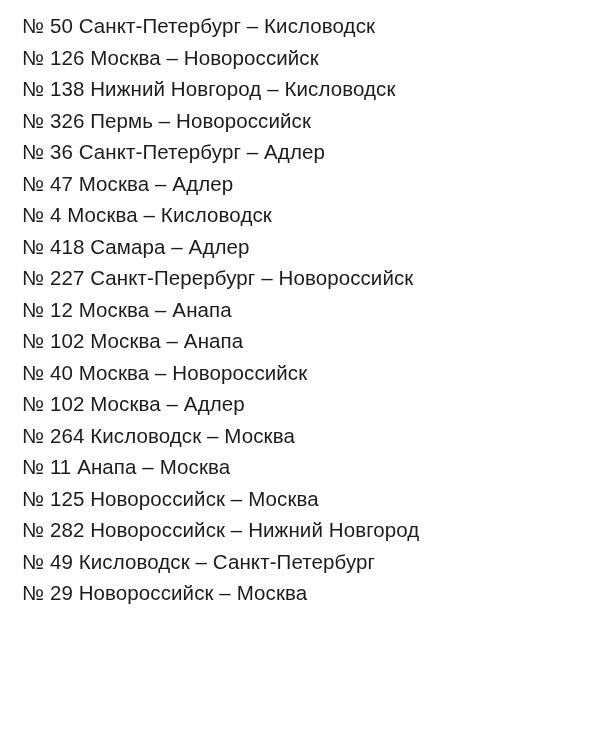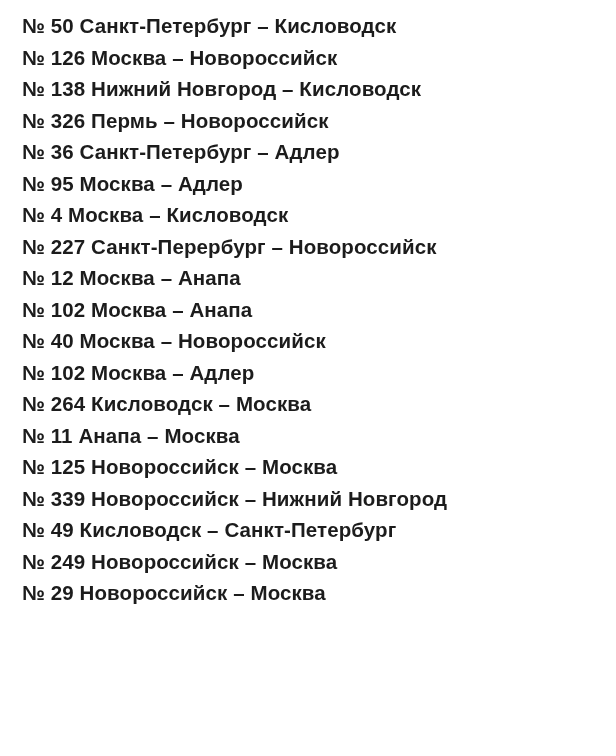--- a/index.html
+++ b/index.html
@@ -11,46 +11,45 @@
     height: 756px;
     background: #ffffff;
     font-family: "Liberation Sans", sans-serif;
     color: #1a1a1a;
     overflow: hidden;
   }
   .train-list {
     list-style: none;
     margin: 0;
     padding: 10px 0 0 22px;
-    font-weight: bold;
   }
   .train-item {
     font-size: 20.5px;
     line-height: 31.5px;
     letter-spacing: 0.1px;
     white-space: nowrap;
     color: #1c1c1c;
   }
 </style>
 </head>
 <body>
 
 <ul class="train-list">
   <li class="train-item">№ 50 Санкт-Петербург – Кисловодск</li>
   <li class="train-item">№ 126 Москва – Новороссийск</li>
   <li class="train-item">№ 138 Нижний Новгород – Кисловодск</li>
   <li class="train-item">№ 326 Пермь – Новороссийск</li>
   <li class="train-item">№ 36 Санкт-Петербург – Адлер</li>
-  <li class="train-item">№ 95 Москва – Адлер</li>
+  <li class="train-item">№ 47 Москва – Адлер</li>
   <li class="train-item">№ 4 Москва – Кисловодск</li>
+  <li class="train-item">№ 418 Самара – Адлер</li>
   <li class="train-item">№ 227 Санкт-Перербург – Новороссийск</li>
   <li class="train-item">№ 12 Москва – Анапа</li>
   <li class="train-item">№ 102 Москва – Анапа</li>
   <li class="train-item">№ 40 Москва – Новороссийск</li>
   <li class="train-item">№ 102 Москва – Адлер</li>
   <li class="train-item">№ 264 Кисловодск – Москва</li>
   <li class="train-item">№ 11 Анапа – Москва</li>
   <li class="train-item">№ 125 Новороссийск – Москва</li>
-  <li class="train-item">№ 339 Новороссийск – Нижний Новгород</li>
+  <li class="train-item">№ 282 Новороссийск – Нижний Новгород</li>
   <li class="train-item">№ 49 Кисловодск – Санкт-Петербург</li>
-  <li class="train-item">№ 249 Новороссийск – Москва</li>
   <li class="train-item">№ 29 Новороссийск – Москва</li>
 </ul>
 
 </body></html>

